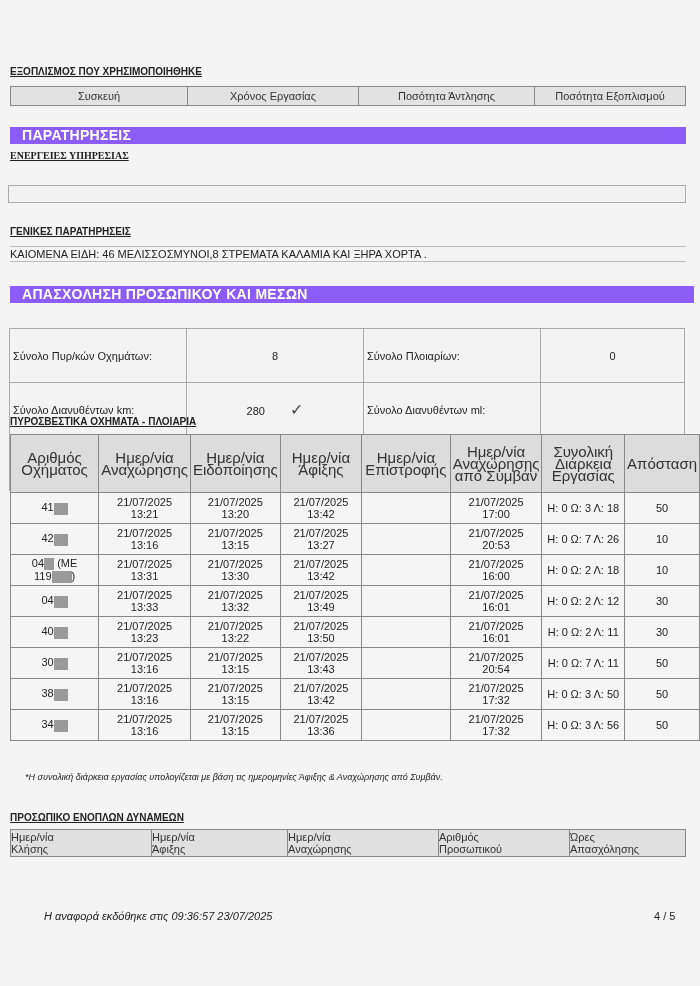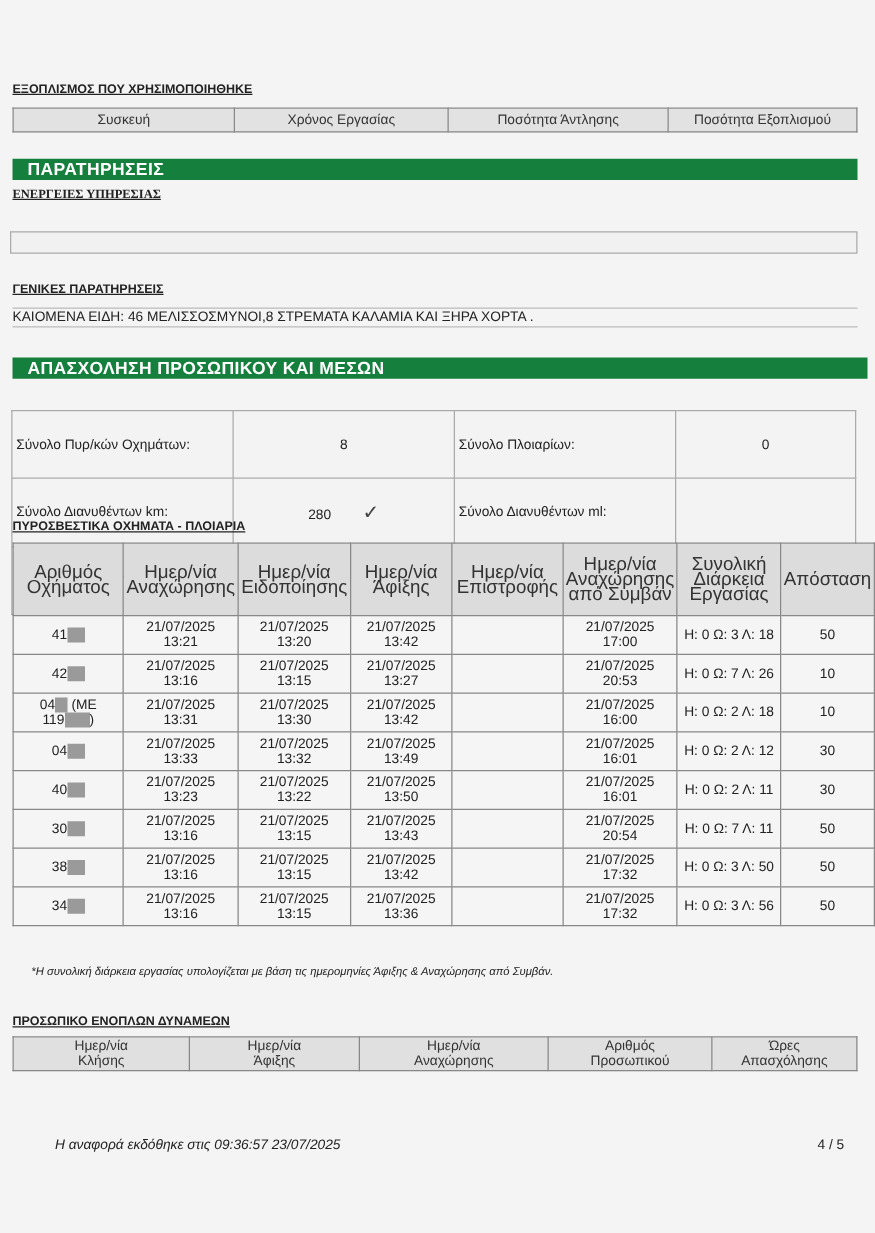--- a/index.html
+++ b/index.html
@@ -5,21 +5,21 @@
   html, body { margin:0; padding:0; }
   body {
     width:700px; height:986px; background:#f4f4f4; position:relative; overflow:hidden;
     font-family:"Liberation Sans", sans-serif; color:#222;
   }
   .abs { position:absolute; }
   .section-label {
     font-size:10px; font-weight:bold; text-decoration:underline; color:#222; letter-spacing:0;
   }
   .banner {
-    background:#15803d; color:#fff; font-weight:bold; font-size:14px;
+    background:#8b5cf6; color:#fff; font-weight:bold; font-size:14px;
     height:17px; line-height:17px; padding-left:12px; letter-spacing:0.3px;
   }
   table { border-collapse:collapse; }
   .equip td {
     border:1px solid #888; background:#e2e2e2; font-size:11px; text-align:center;
     height:18px; padding:0; color:#333;
   }
   .box {
     border:1px solid #aaa; background:#f1f1f1;
   }
@@ -32,21 +32,21 @@
     border:1px solid #888; background:#dcdcdc; font-weight:normal; font-size:15px;
     color:#333; padding:2px 2px; line-height:12px; text-align:center;
   }
   .veh td {
     border:1px solid #888; font-size:11px; text-align:center; color:#222;
     height:30px; padding:0 2px; line-height:12px; background:#f5f5f5;
   }
   .redact { display:inline-block; background:#9a9a9a; width:14px; height:12px; vertical-align:middle; }
   .note { font-size:9px; font-style:italic; color:#222;margin-left:15px; }
   .army td {
-    border:1px solid #888; background:#e0e0e0; font-size:11px; text-align:center;
+    border:1px solid #888; background:#e0e0e0; font-size:11px; text-align:left;
     padding:1px 0; line-height:12px; color:#333;
   }
   .footer { font-size:11px; font-style:italic; color:#222; }
 </style>
 </head>
 <body>
 
 <div class="abs section-label" style="left:10px;top:66px;">ΕΞΟΠΛΙΣΜΟΣ ΠΟΥ ΧΡΗΣΙΜΟΠΟΙΗΘΗΚΕ</div>
 <table class="abs equip" style="left:10px;top:86px;width:676px;padding-left:12px;">
   <tbody>

